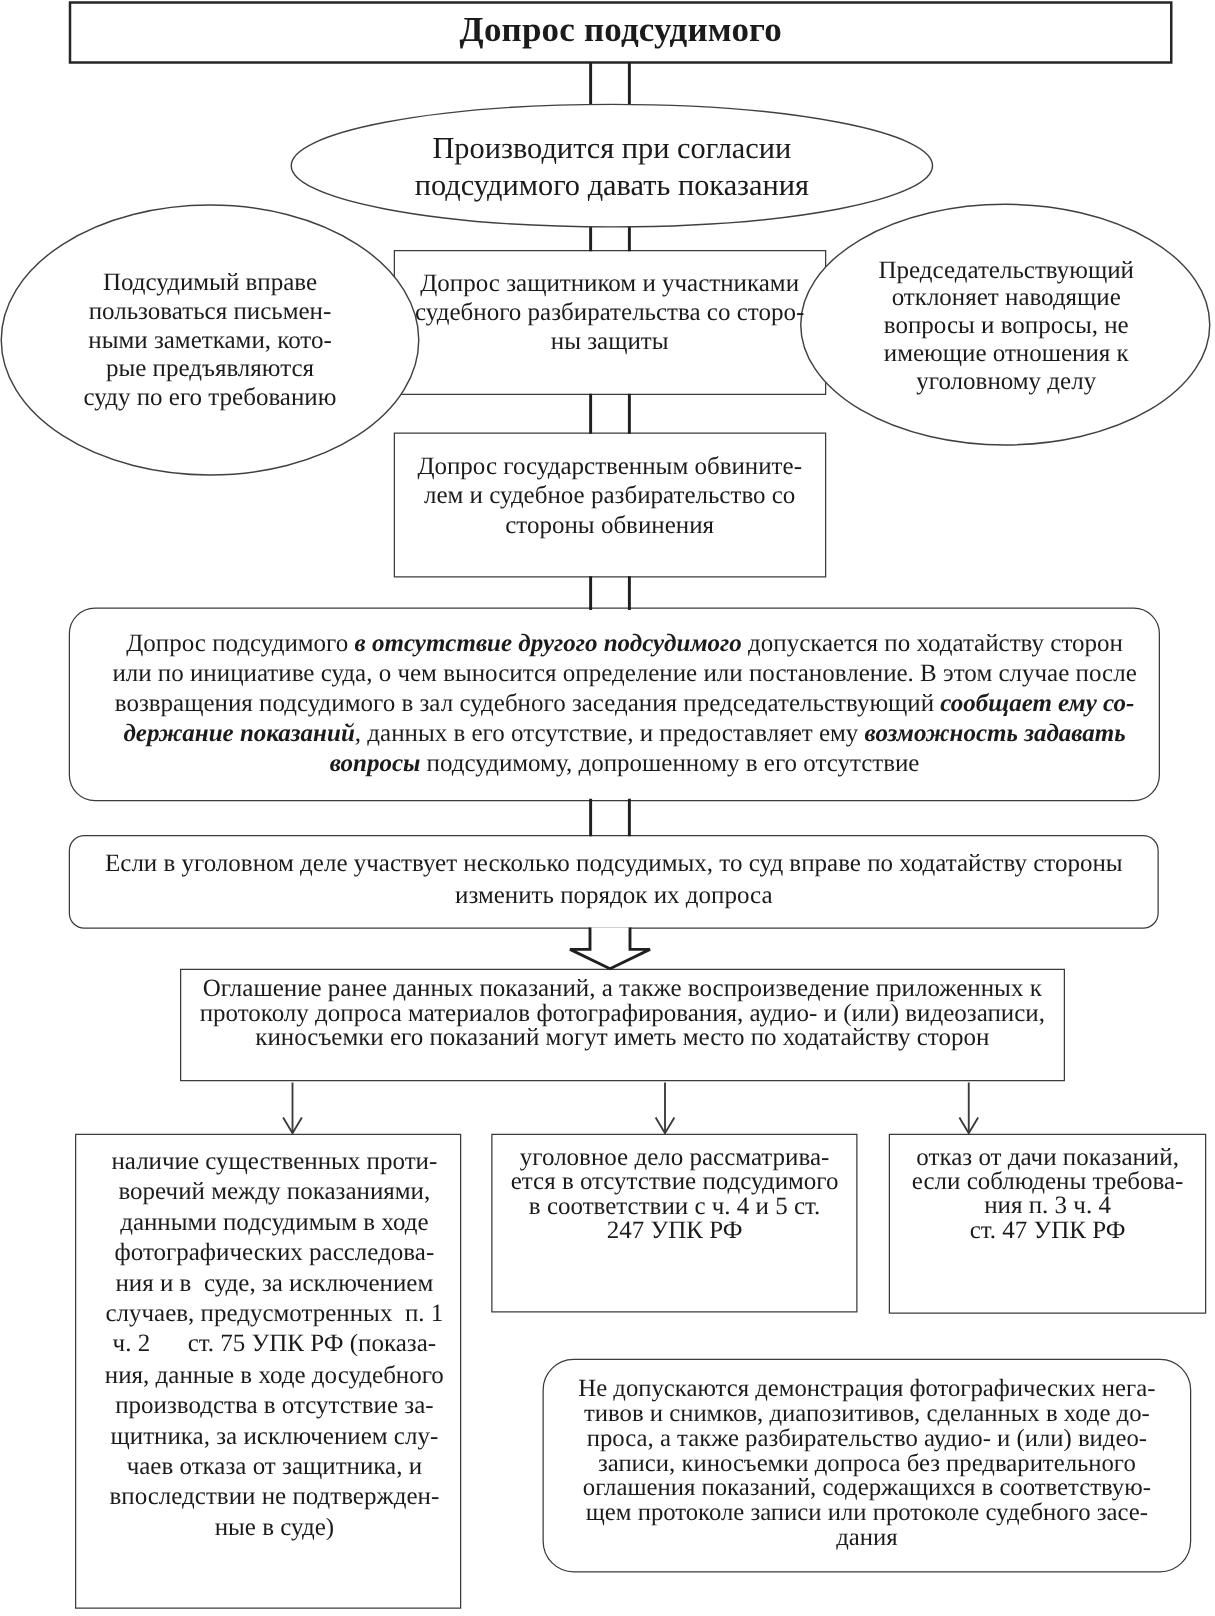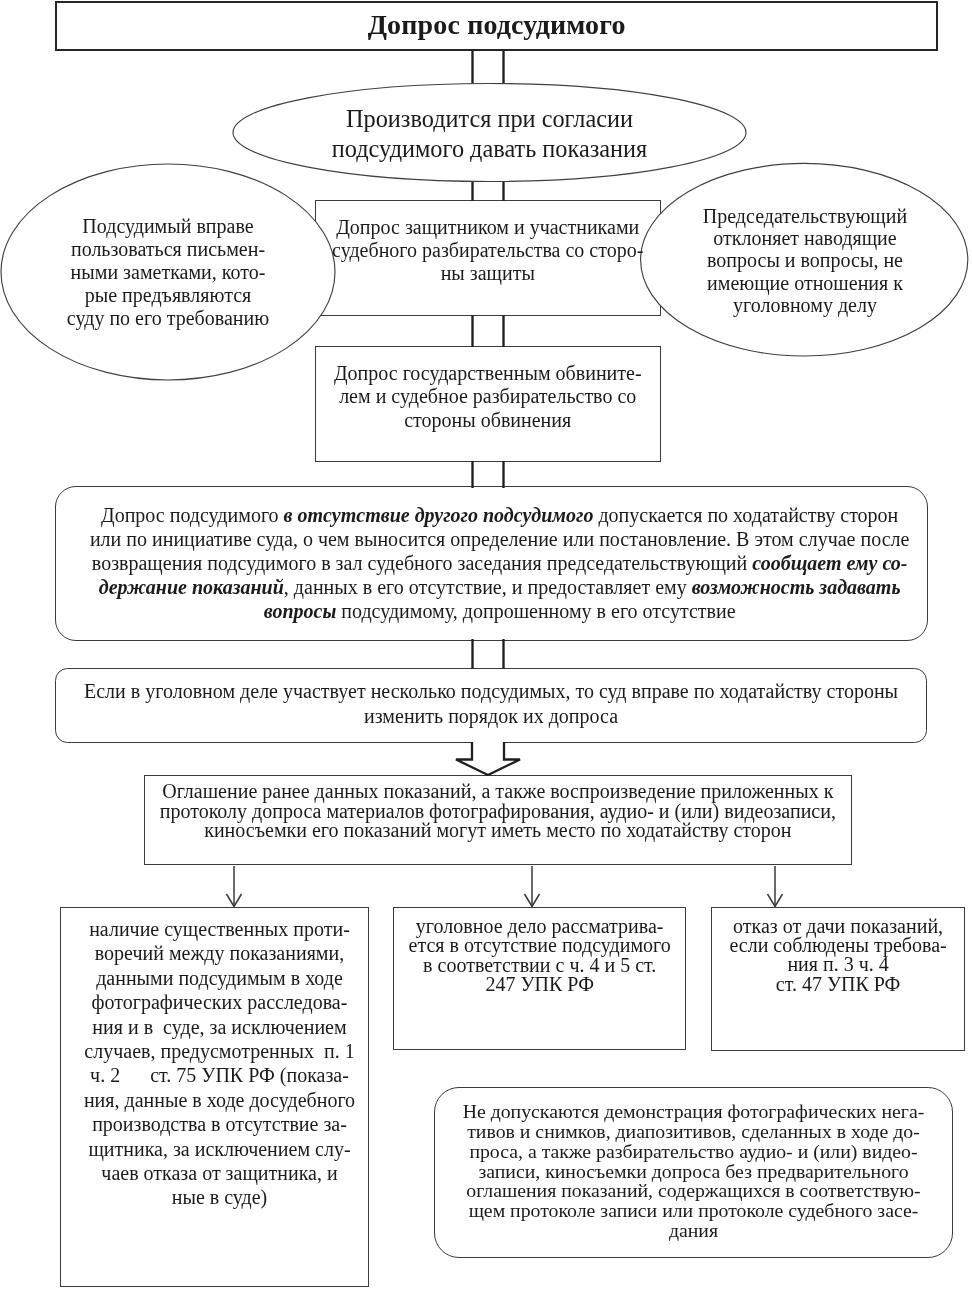--- a/index.html
+++ b/index.html
@@ -167,20 +167,21 @@
           <div>воречий между показаниями,</div>
           <div>данными подсудимым в ходе</div>
           <div>фотографических расследова-</div>
           <div>ния и в  суде, за исключением</div>
           <div>случаев, предусмотренных  п. 1</div>
           <div>ч. 2      ст. 75 УПК РФ (показа-</div>
           <div>ния, данные в ходе досудебного</div>
           <div>производства в отсутствие за-</div>
           <div>щитника, за исключением слу-</div>
           <div>чаев отказа от защитника, и</div>
+          <div>впоследствии не подтвержден-</div>
           <div>ные в суде)</div>
         </span>
   </div>
 
   <div class="shape" style="left:393.2px;top:917.0px;width:293px;height:78px;">
     <span class="txt t-casemid">
           <div>уголовное дело рассматрива-</div>
           <div>ется в отсутствие подсудимого</div>
           <div>в соответствии с ч. 4 и 5 ст.</div>
           <div>247 УПК РФ</div>

